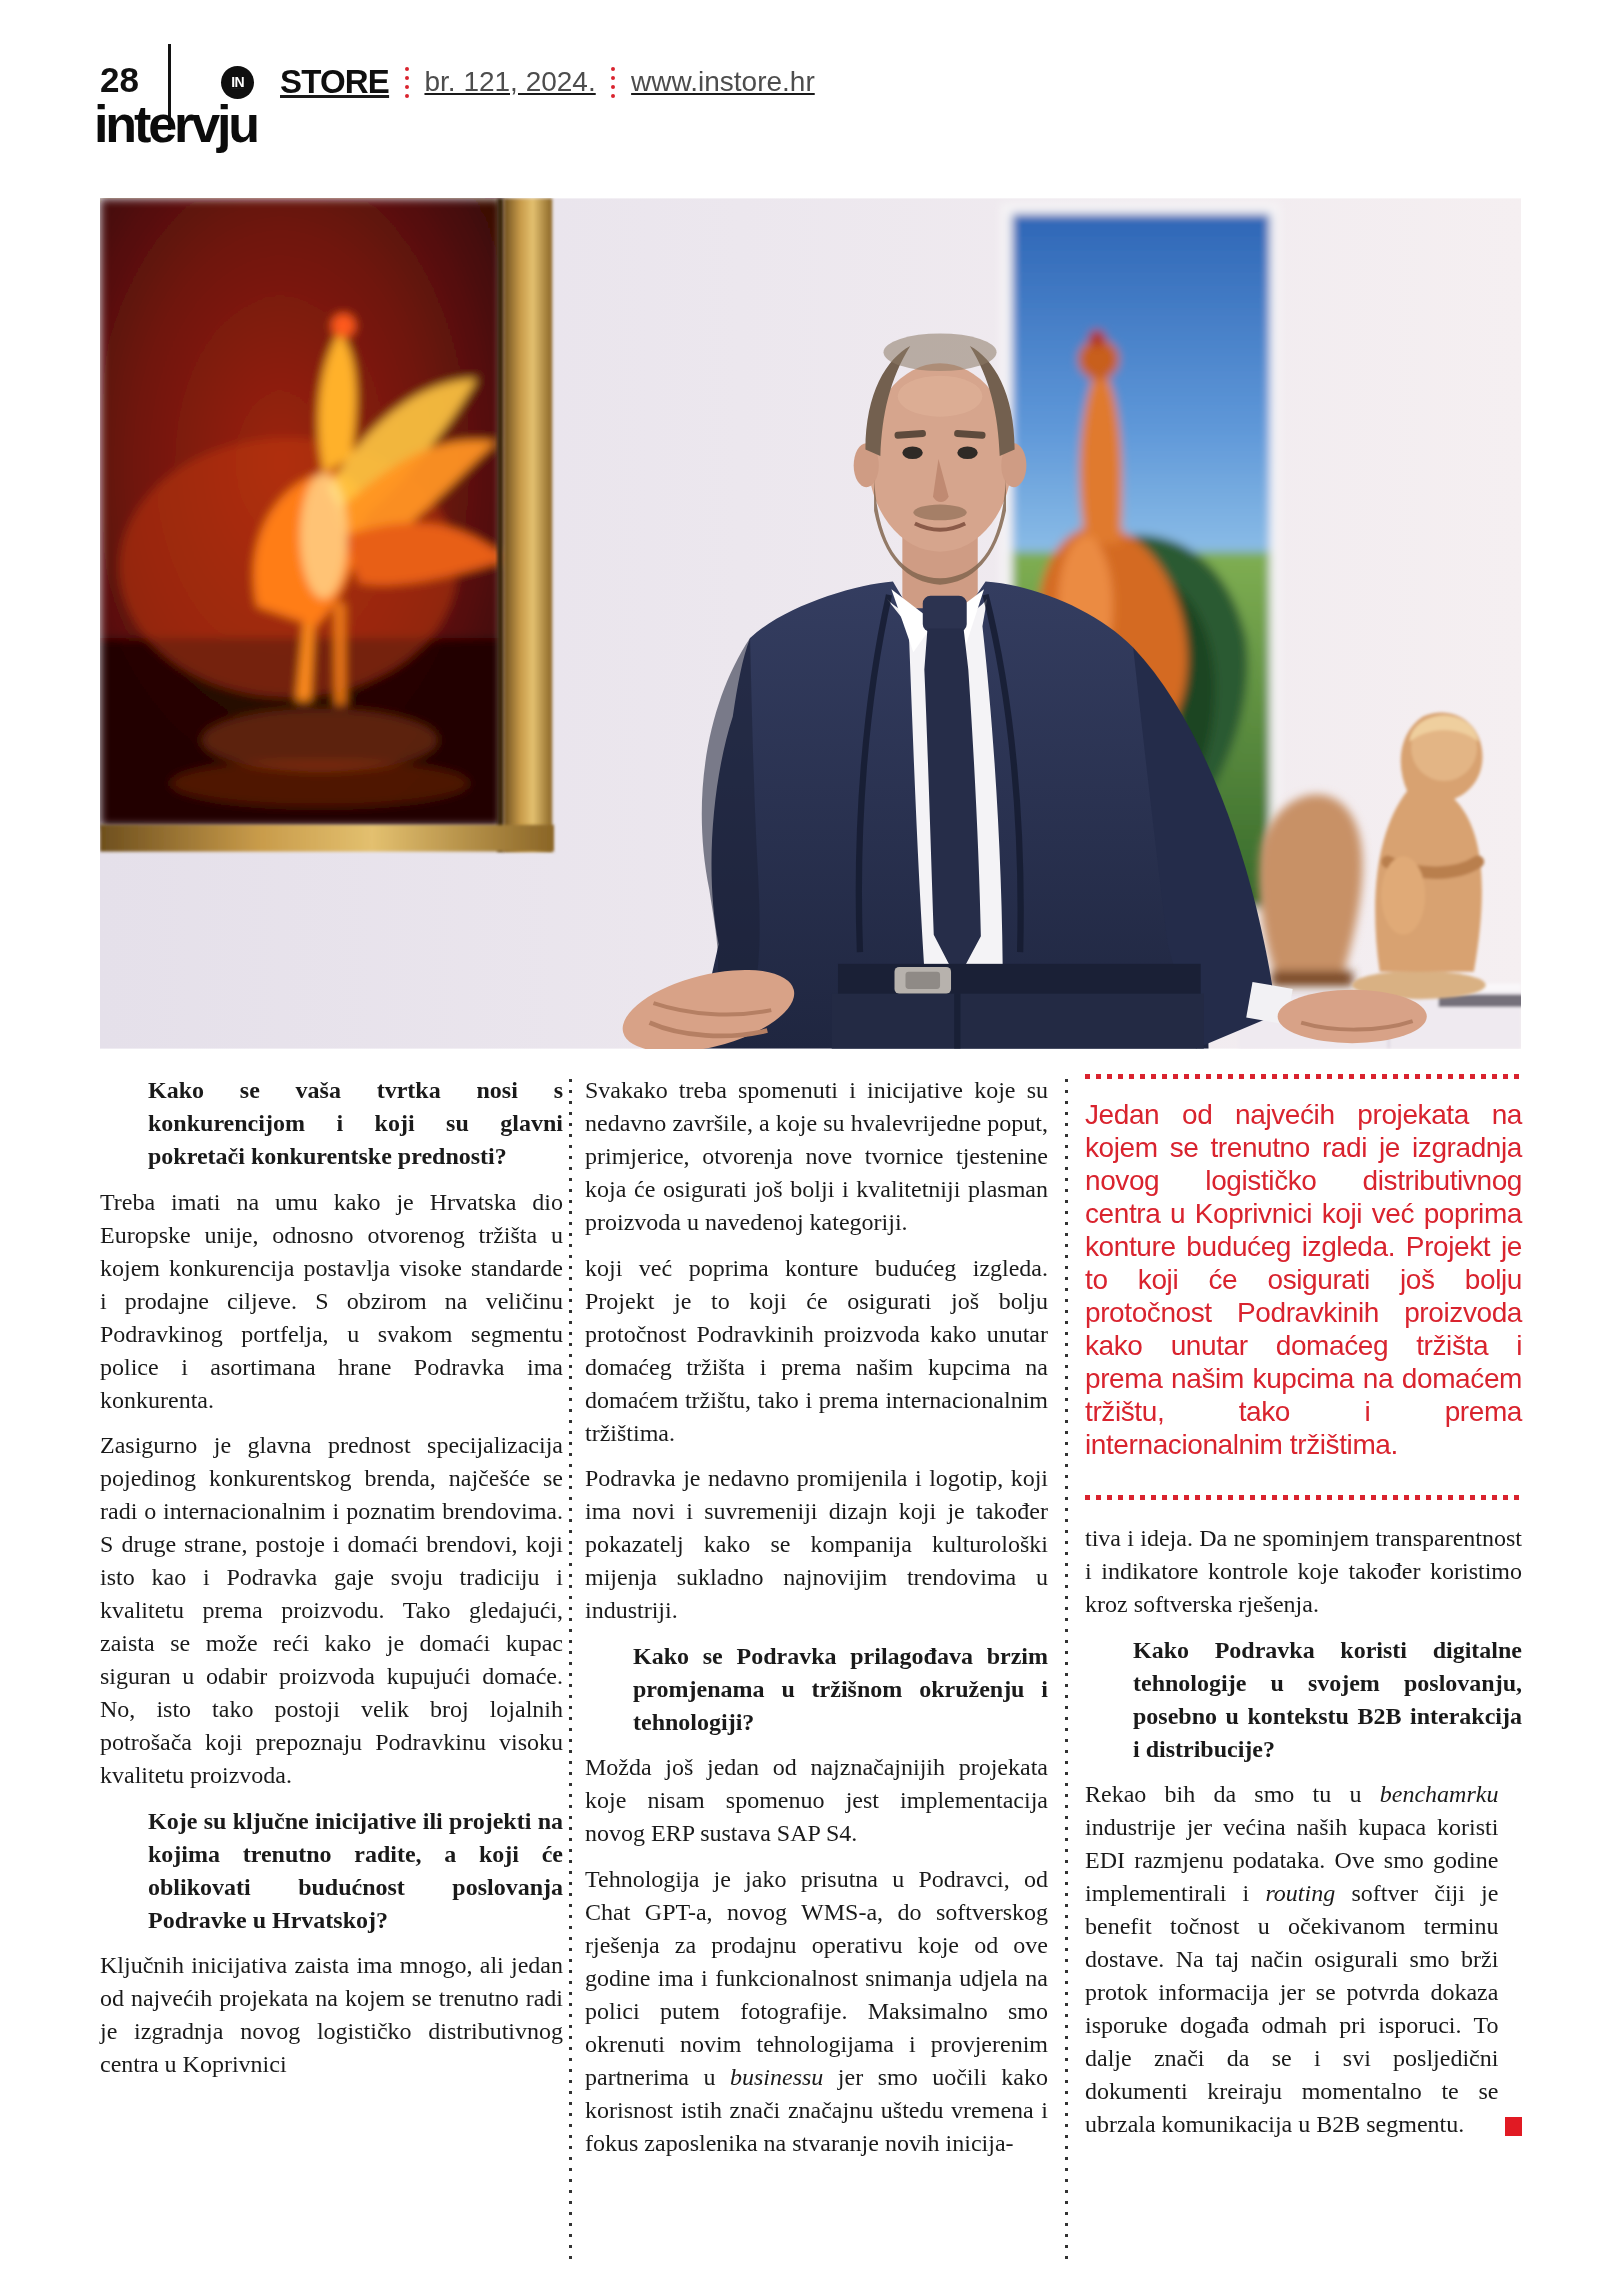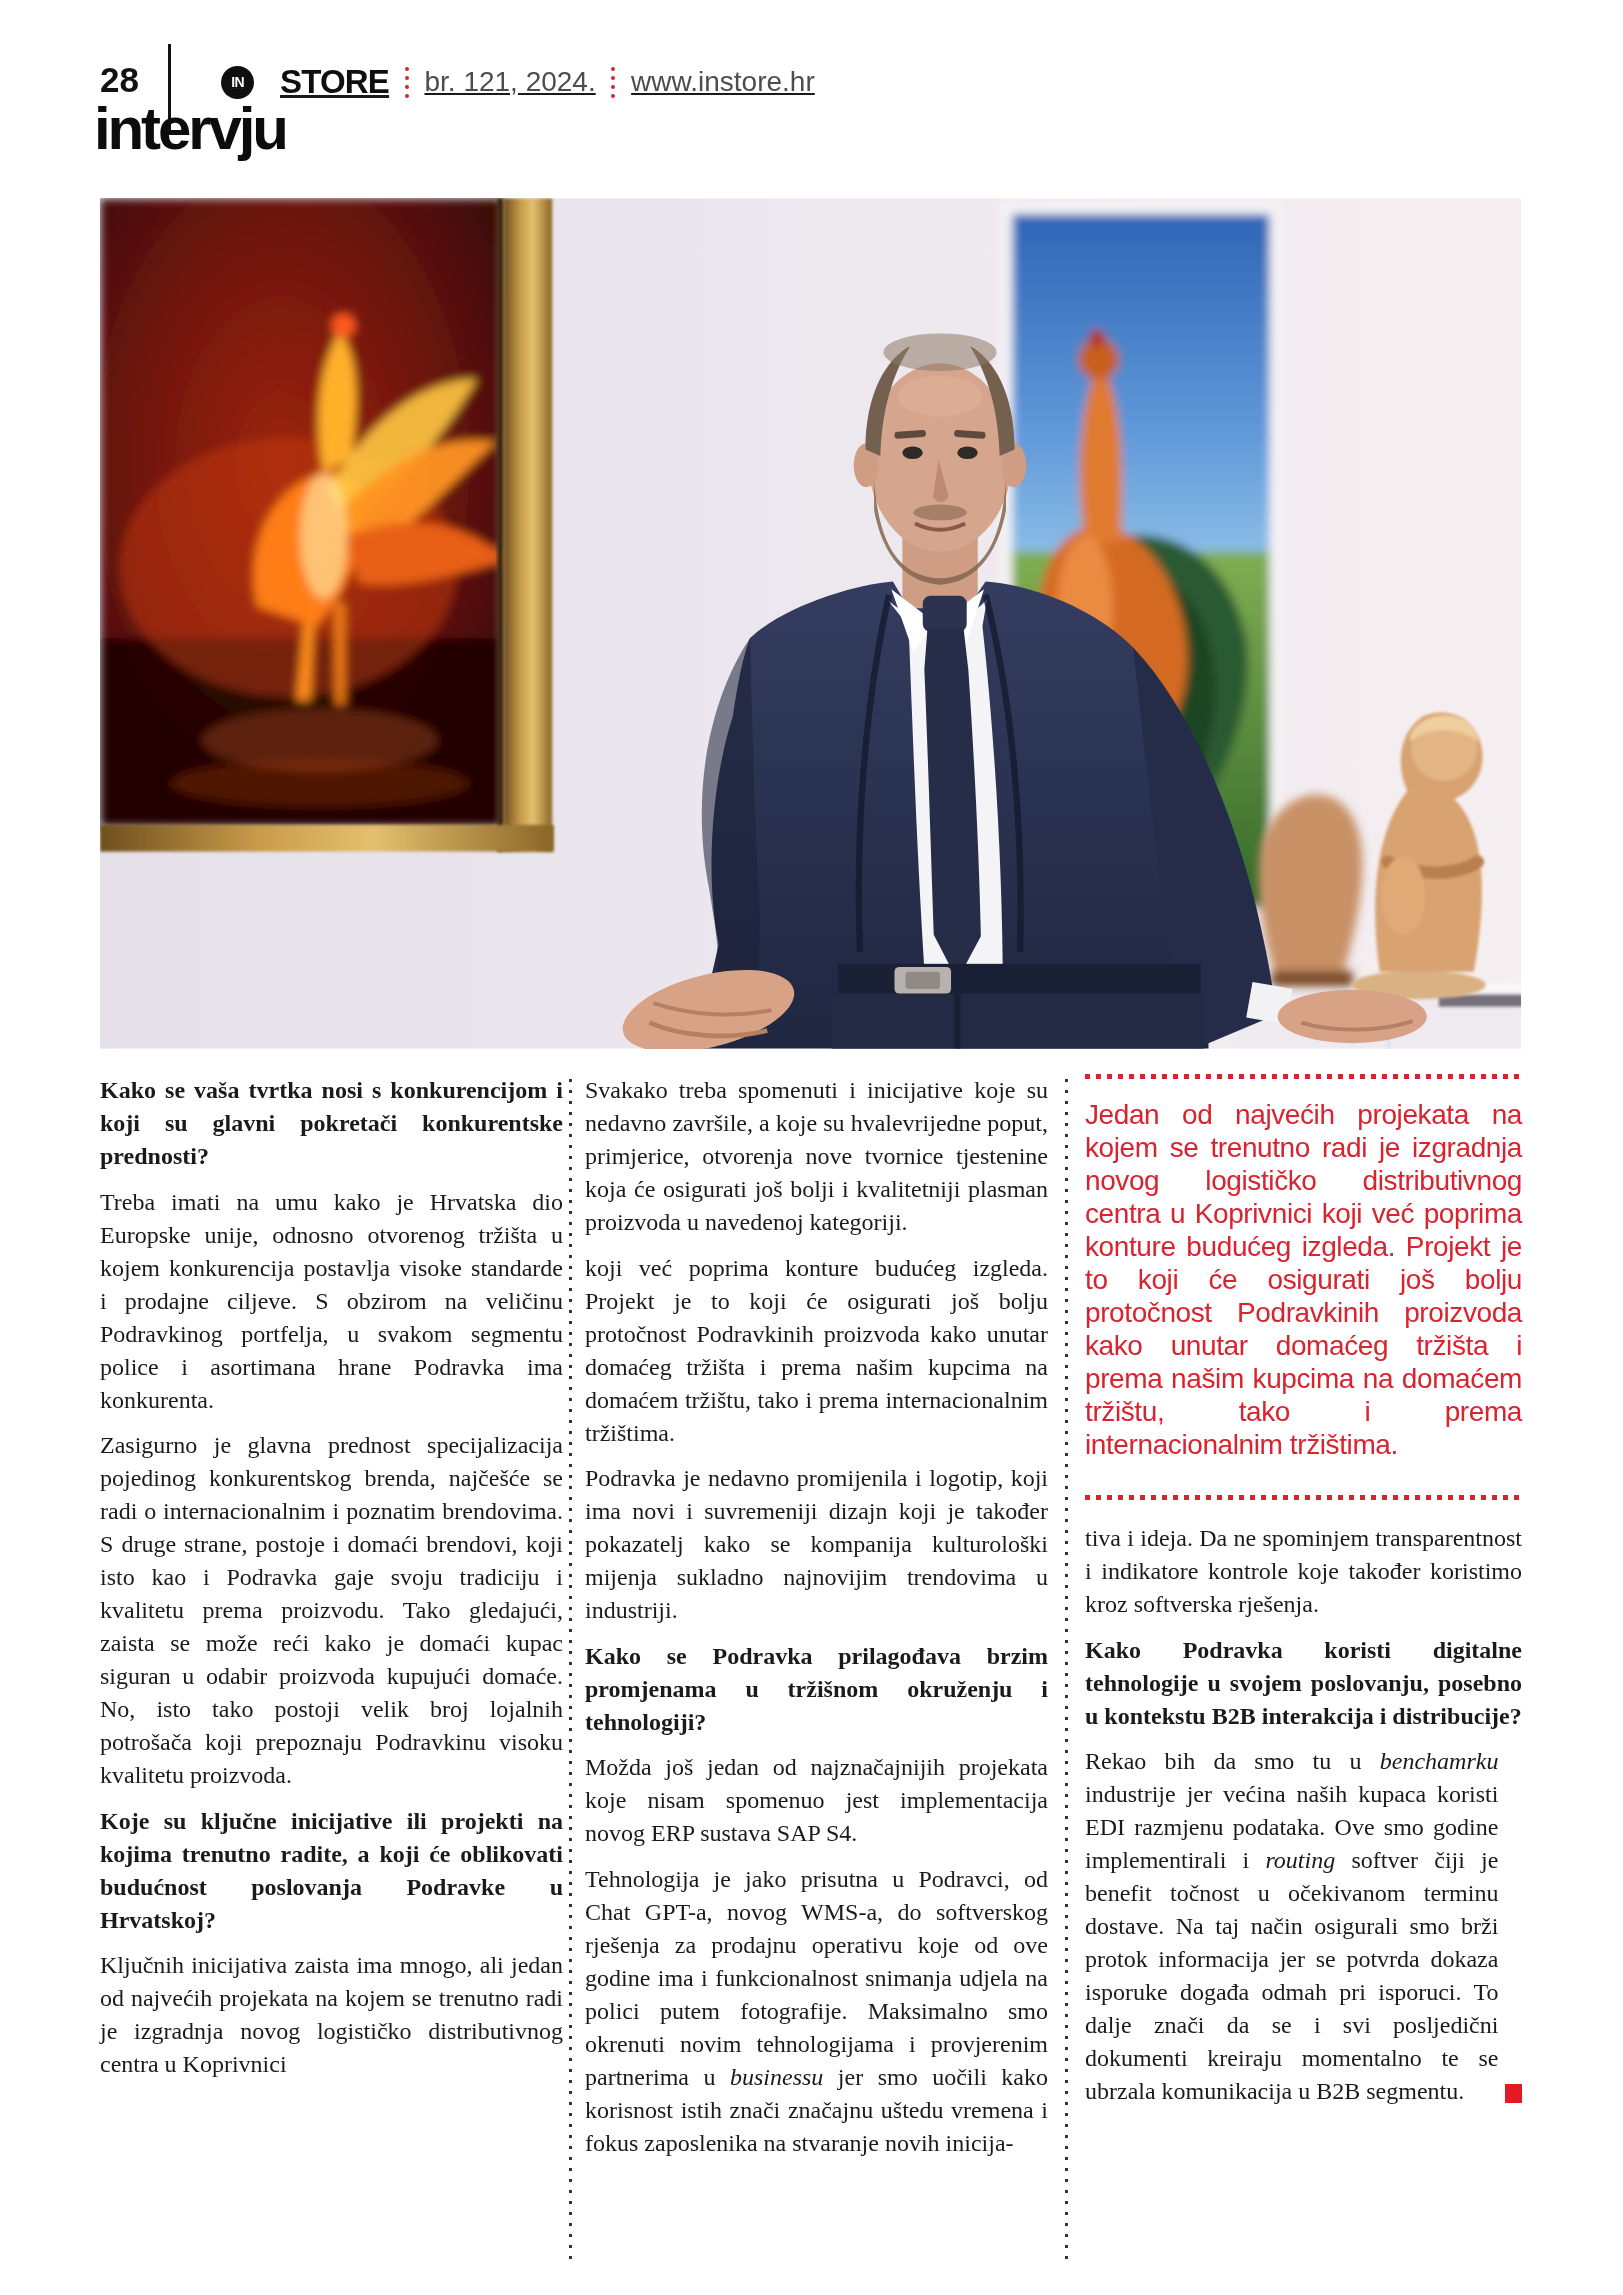--- a/index.html
+++ b/index.html
@@ -25,37 +25,37 @@
     font-weight:700;font-size:14px;letter-spacing:-0.8px;flex:0 0 auto;
   }
   .logo-store{font-weight:700;font-size:33px;letter-spacing:-0.8px;color:#0f0f0f;margin-left:26px;text-align:right;}
   .hdr-sep{width:0;height:31px;border-left:4.7px dotted #d9232e;margin:0 15.7px;}
   .hdr-issue,.hdr-site{font-size:28px;color:#4d4d4d;letter-spacing:0;}
 
   
   .title{
     position:absolute;left:94px;top:94px;margin:0;
     font-family:"Liberation Sans",sans-serif;font-weight:700;
-    font-size:60px;letter-spacing:-3.1px;color:#0c0c0c;
+    font-size:52px;letter-spacing:-3.1px;color:#0c0c0c;
   }
 
   
   .photo{position:absolute;left:100px;top:198px;width:1421px;height:851px;margin:0;overflow:hidden;}
   .photo svg{display:block;}
 
   
   .col{
     position:absolute;top:1074px;width:463px;
     font-size:24px;line-height:33px;text-align:justify;color:#1a1a1a;
   }
   #col1{left:100px;}
   #col2{left:585px;}
   #col3{left:1085px;width:437px;}
   .col p{margin:0 0 12.6px 0;}
-  .col p.question{font-weight:700;}
+  .col p.question{font-weight:700;margin-left:48px;}
   .col .it{font-style:italic;}
   .col p.last{position:relative;padding-right:23.6px;}
   .endmark{position:absolute;right:0;bottom:4.7px;width:17.3px;height:19px;background:#e11a23;}
 
   .vsep{
     position:absolute;top:1079px;height:1186px;width:3.1px;
     background:repeating-linear-gradient(#333333 0 3.1px, transparent 3.1px 11px);
   }
   #vsep1{left:569px;}
   #vsep2{left:1065px;}

